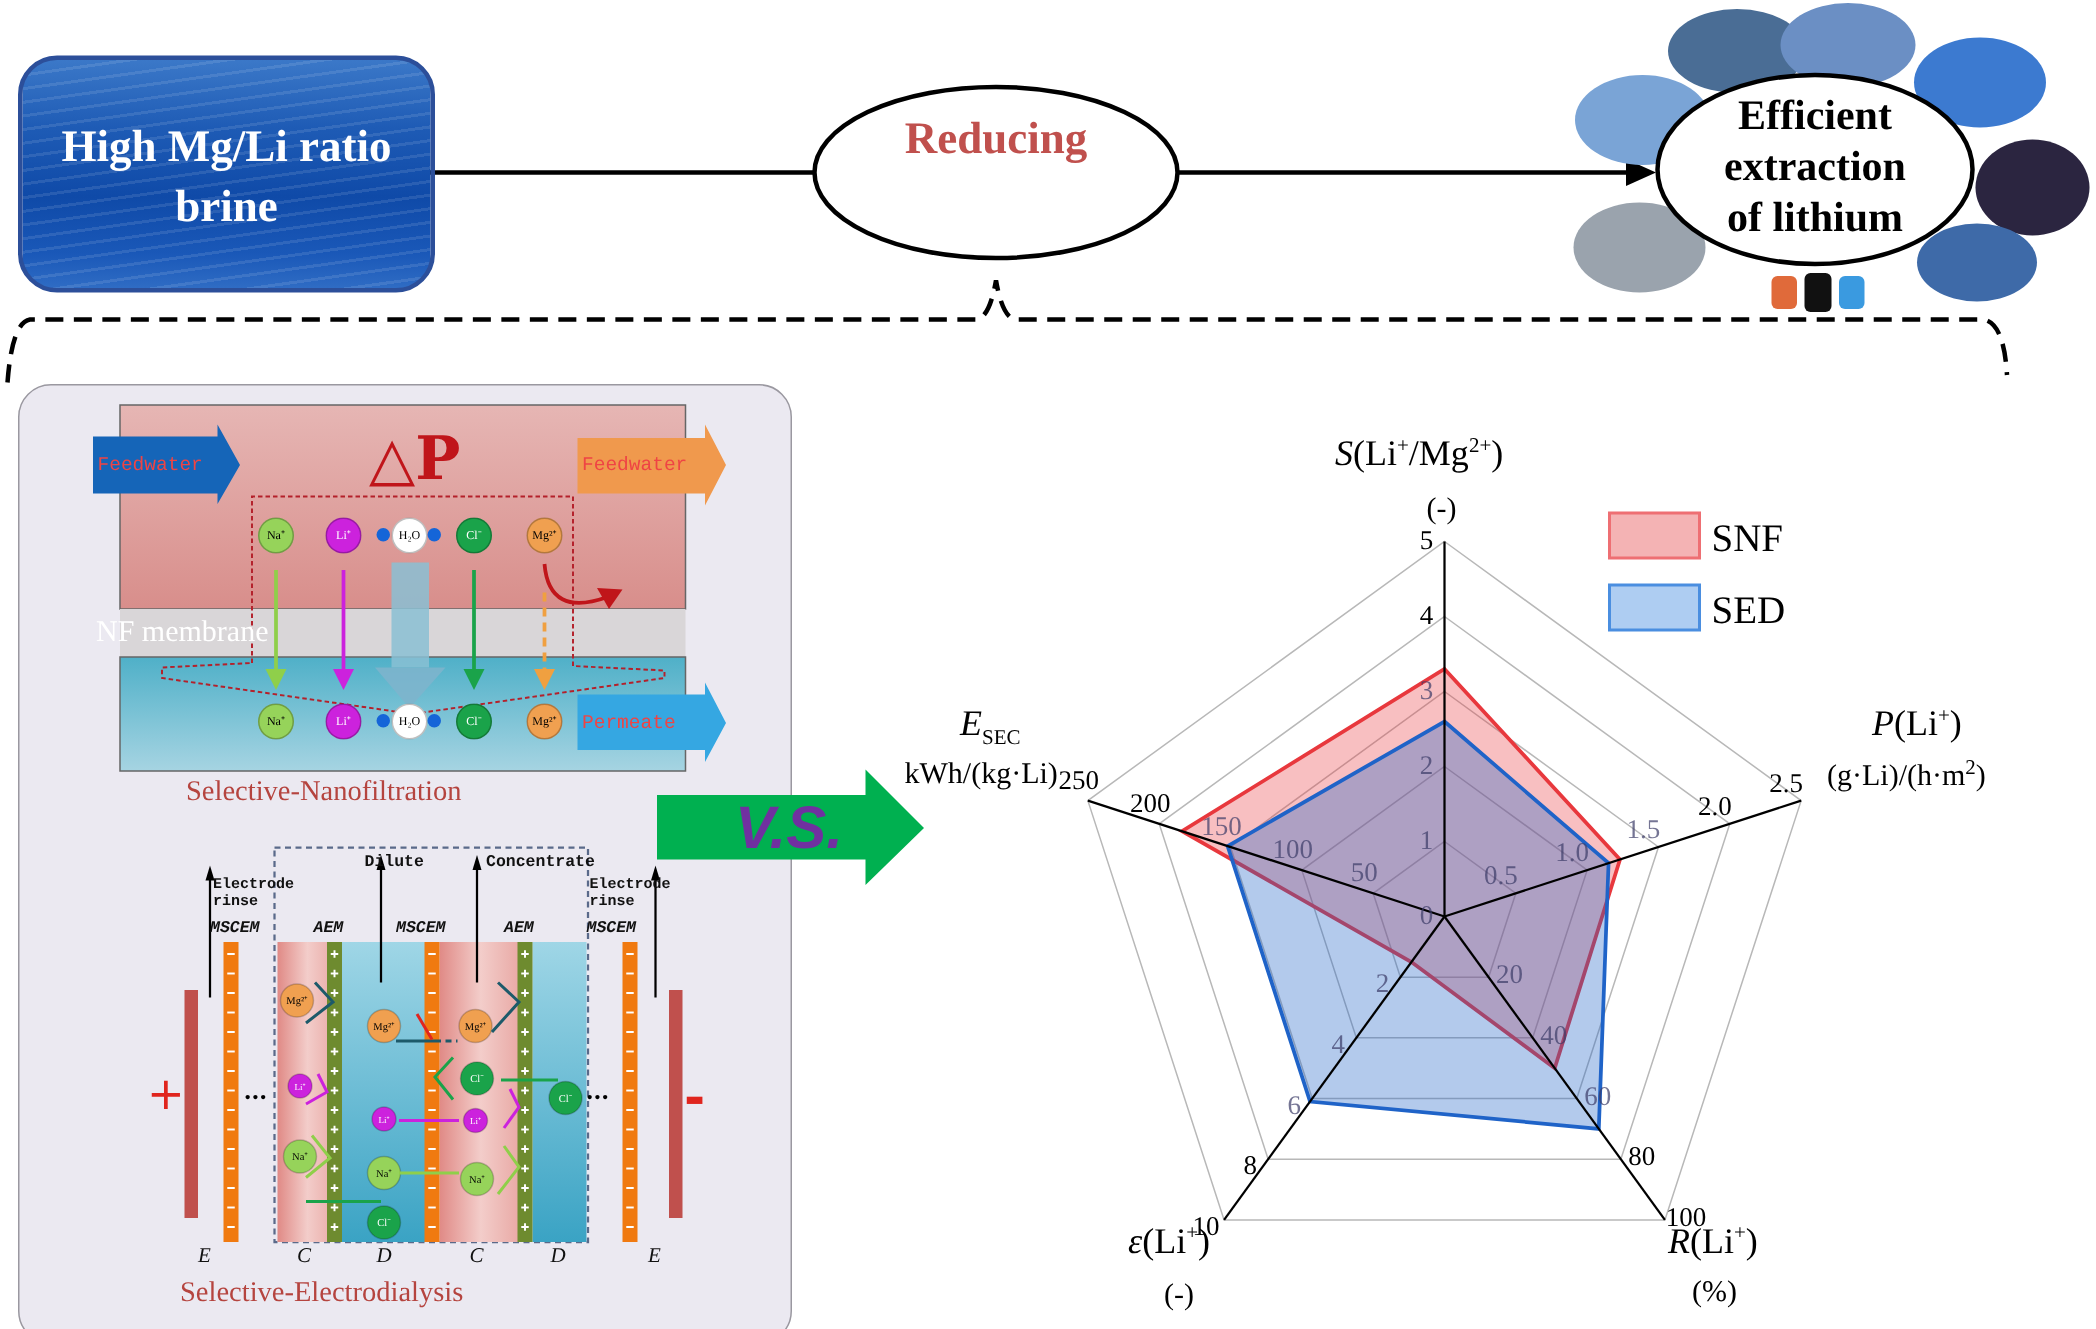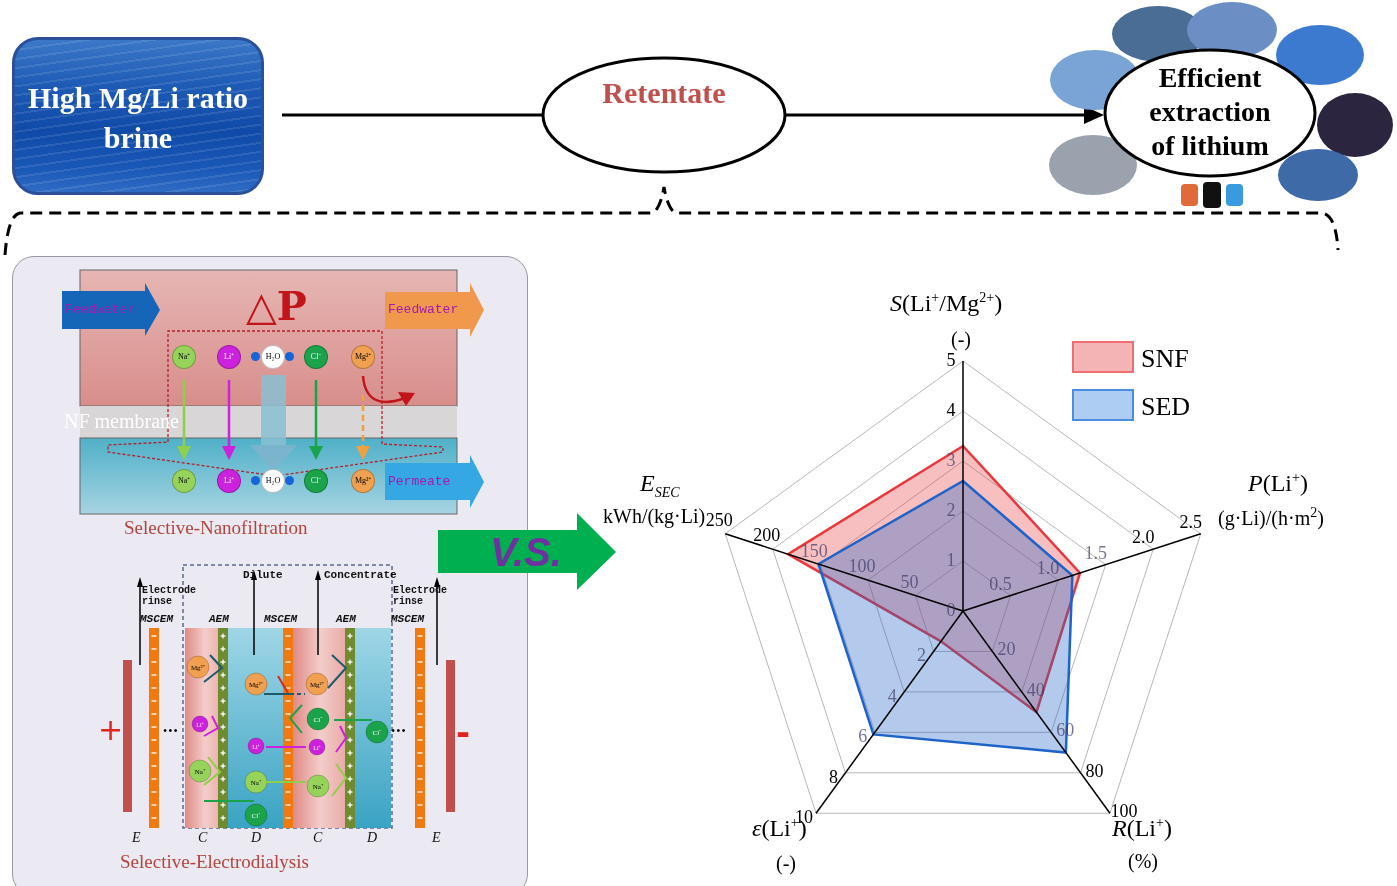--- a/index.html
+++ b/index.html
@@ -1,27 +1,27 @@
 <!DOCTYPE html>
 <html><head>
 <meta charset="utf-8">
 <style>
   html,body{margin:0;padding:0;background:#ffffff;}
   body{width:1397px;height:886px;position:relative;overflow:hidden;font-family:"Liberation Serif",serif;}
   .abs{position:absolute;}
   #top-svg,#panel-svg,#radar-svg{position:absolute;left:0;top:0;}
-  .brine-box{left:12px;top:37px;width:252px;height:158px;border-radius:26px;border:3px solid #2c4f9a;box-sizing:border-box;
+  .brine-box{left:12px;top:37px;width:278px;height:158px;border-radius:26px;border:3px solid #2c4f9a;box-sizing:border-box;
     background:linear-gradient(180deg,#3b78c8 0%,#1e5bb5 30%,#0f4aa8 60%,#1a58b8 85%,#2f6cc4 100%);overflow:hidden;}
   .brine-box::before{content:"";position:absolute;inset:0;background:repeating-linear-gradient(172deg,rgba(255,255,255,0.10) 0 2px,rgba(255,255,255,0) 2px 9px);}
   .brine-text{position:absolute;left:0;right:0;top:38px;text-align:center;color:#fff;font-weight:bold;font-size:30px;line-height:40px;font-family:"Liberation Serif",serif;}
   .ellipse-text{text-align:center;font-weight:bold;font-family:"Liberation Serif",serif;}
   .red-text{color:#c0504d;}
   .panel{left:12px;top:256px;width:516px;height:640px;background:#ebe9f1;border:1.5px solid #9a98a0;border-radius:22px;box-sizing:border-box;}
   .cap{font-family:"Liberation Serif",serif;color:#b5443f;font-size:19px;white-space:nowrap;}
-  .mono{font-family:"Liberation Mono",monospace;color:#a21caf;font-size:13px;}
+  .mono{font-family:"Liberation Mono",monospace;color:#ef4444;font-size:13px;}
   .tiny{font-family:Liberation Mono, monospace;font-size:10px;font-weight:bold;color:#111;}
   .ital{font-style:italic;}
 </style>
 </head>
 <body>
 
 <svg id="top-svg" width="1397" height="886">
   <line x1="282" y1="115" x2="543" y2="115" stroke="#000" stroke-width="3"></line>
   <line x1="785" y1="115" x2="1088" y2="115" stroke="#000" stroke-width="3"></line>
   <polygon points="1104,115 1084,106 1084,124" fill="#000"></polygon>
@@ -46,21 +46,21 @@
   <path d="M5,255 Q8,215 20,213 L652,213 Q660,210 664,187 Q668,210 676,213 L1322,213 Q1336,215 1338,250" fill="none" stroke="#000" stroke-width="3" stroke-dasharray="12,7"></path>
 </svg>
 
 <div class="abs brine-box">
   <div class="brine-text">
     <div>High Mg/Li ratio</div>
     <div>brine</div>
   </div>
 </div>
 <div class="abs ellipse-text red-text" style="left:543px;top:74px;width:242px;font-size:30px;line-height:38px;">
-  <div>Retentate</div>
+  <div>Reducing</div>
 </div>
 <div class="abs ellipse-text" style="left:1105px;top:61px;width:210px;font-size:28px;line-height:34px;color:#000;">
   <div>Efficient</div>
   <div>extraction</div>
   <div>of lithium</div>
 </div>
 
 <div class="abs panel"></div>
 
 <svg id="panel-svg" width="1397" height="886">
@@ -395,15 +395,15 @@
 </svg>
 <div id="radar-labels">
     <div class="abs" style="left: 890px; top: 290px; font-size: 24px; color: rgb(0, 0, 0); white-space: nowrap; font-family: &quot;Liberation Serif&quot;, serif;"><i>S</i>(Li<sup style="font-size:14px">+</sup>/Mg<sup style="font-size:14px">2+</sup>)</div>
     <div class="abs" style="left: 951px; top: 328px; font-size: 20px; color: rgb(0, 0, 0); white-space: nowrap; font-family: &quot;Liberation Serif&quot;, serif;">(-)</div>
     <div class="abs" style="left: 1248px; top: 470px; font-size: 24px; color: rgb(0, 0, 0); white-space: nowrap; font-family: &quot;Liberation Serif&quot;, serif;"><i>P</i>(Li<sup style="font-size:14px">+</sup>)</div>
     <div class="abs" style="left: 1218px; top: 505px; font-size: 20px; color: rgb(0, 0, 0); white-space: nowrap; font-family: &quot;Liberation Serif&quot;, serif;">(g·Li)/(h·m<sup style="font-size:14px">2</sup>)</div>
     <div class="abs" style="left: 1112px; top: 815px; font-size: 24px; color: rgb(0, 0, 0); white-space: nowrap; font-family: &quot;Liberation Serif&quot;, serif;"><i>R</i>(Li<sup style="font-size:14px">+</sup>)</div>
     <div class="abs" style="left: 1128px; top: 850px; font-size: 20px; color: rgb(0, 0, 0); white-space: nowrap; font-family: &quot;Liberation Serif&quot;, serif;">(%)</div>
     <div class="abs" style="left: 752px; top: 815px; font-size: 24px; color: rgb(0, 0, 0); white-space: nowrap; font-family: &quot;Liberation Serif&quot;, serif;"><i>ε</i>(Li<sup style="font-size:14px">+</sup>)</div>
     <div class="abs" style="left: 776px; top: 852px; font-size: 20px; color: rgb(0, 0, 0); white-space: nowrap; font-family: &quot;Liberation Serif&quot;, serif;">(-)</div>
-    <div class="abs" style="left: 640px; top: 470px; font-size: 24px; color: rgb(0, 0, 0); white-space: nowrap; font-family: &quot;Liberation Serif&quot;, serif;"><i>E</i><sub style="font-size:14px;font-style:italic;margin-top:43px;">SEC</sub></div>
+    <div class="abs" style="left: 640px; top: 470px; font-size: 24px; color: rgb(0, 0, 0); white-space: nowrap; font-family: &quot;Liberation Serif&quot;, serif;"><i>E</i><sub style="font-size:14px;margin-top:43px;">SEC</sub></div>
     <div class="abs" style="left: 603px; top: 505px; font-size: 20px; color: rgb(0, 0, 0); white-space: nowrap; font-family: &quot;Liberation Serif&quot;, serif;">kWh/(kg·Li)</div>
   </div>
 
 </body></html>

